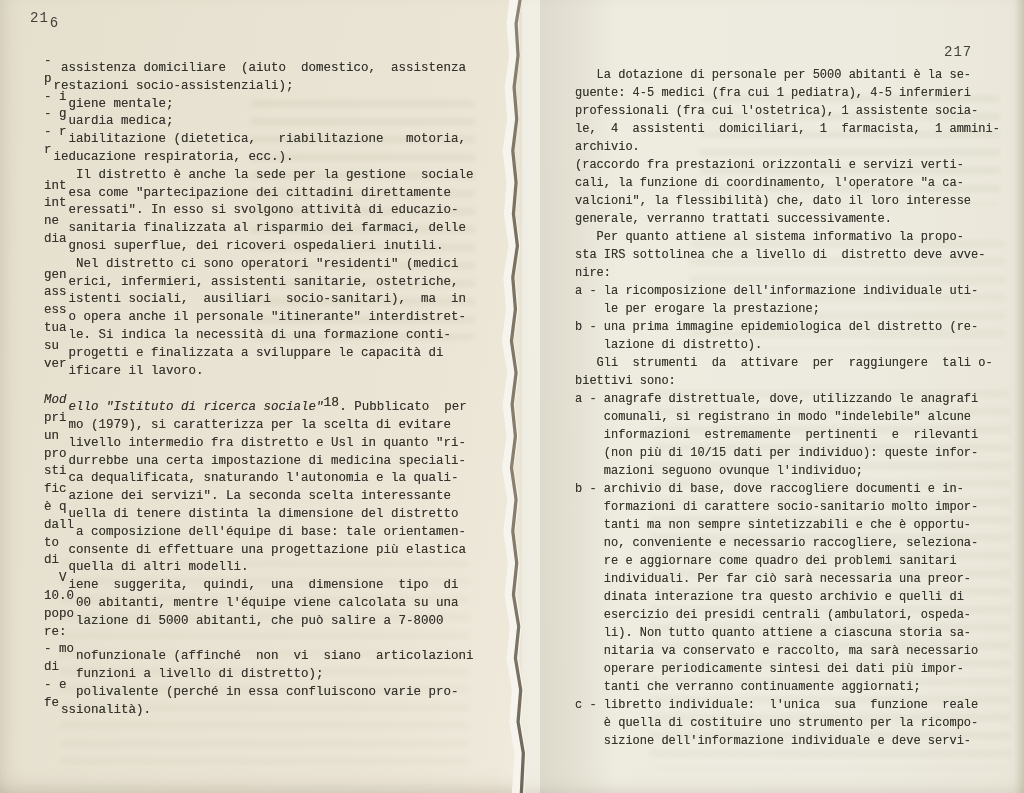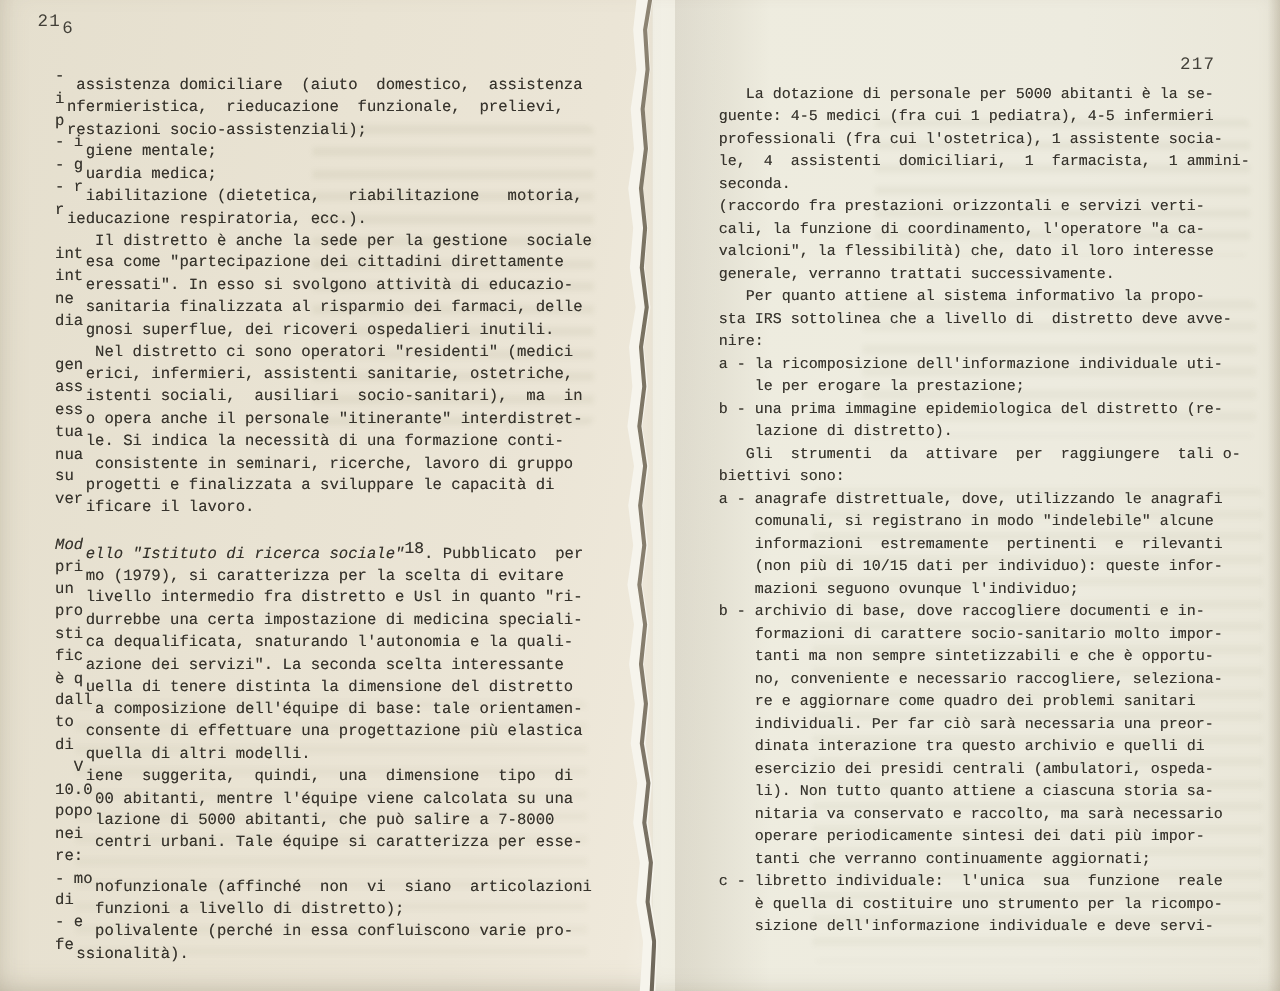--- a/index.html
+++ b/index.html
@@ -76,66 +76,63 @@
   <div class="tear">
     <div class="white"></div>
     <div class="dark"></div>
   </div>
 
   <div class="pageno" id="pn-left"><span>21</span><span class="sub">6</span></div>
   <div class="pageno" id="pn-right">217</div>
 
   <div class="textcol" id="left-text">
       <div class="line"><span class="pre">- </span><span>assistenza domiciliare  (aiuto  domestico,  assistenza</span></div>
-      <div class="line"><span class="pre">i</span><span>nfermieristica,  rieducazione  funzionale,  prelievi,</span></div>
       <div class="line"><span class="pre">p</span><span>restazioni socio-assistenziali);</span></div>
       <div class="line"><span class="pre">- i</span><span>giene mentale;</span></div>
       <div class="line"><span class="pre">- g</span><span>uardia medica;</span></div>
       <div class="line"><span class="pre">- r</span><span>iabilitazione (dietetica,   riabilitazione   motoria,</span></div>
       <div class="line"><span class="pre">r</span><span>ieducazione respiratoria, ecc.).</span></div>
       <div class="line"><span>    Il distretto è anche la sede per la gestione  sociale</span></div>
       <div class="line"><span class="pre">int</span><span>esa come "partecipazione dei cittadini direttamente</span></div>
       <div class="line"><span class="pre">int</span><span>eressati". In esso si svolgono attività di educazio-</span></div>
       <div class="line"><span class="pre">ne</span><span> sanitaria finalizzata al risparmio dei farmaci, delle</span></div>
       <div class="line"><span class="pre">dia</span><span>gnosi superflue, dei ricoveri ospedalieri inutili.</span></div>
       <div class="line"><span>    Nel distretto ci sono operatori "residenti" (medici</span></div>
       <div class="line"><span class="pre">gen</span><span>erici, infermieri, assistenti sanitarie, ostetriche,</span></div>
       <div class="line"><span class="pre">ass</span><span>istenti sociali,  ausiliari  socio-sanitari),  ma  in</span></div>
       <div class="line"><span class="pre">ess</span><span>o opera anche il personale "itinerante" interdistret-</span></div>
       <div class="line"><span class="pre">tua</span><span>le. Si indica la necessità di una formazione conti-</span></div>
-      <div class="line"><span class="pre">nua</span><span> consistente in seminari, ricerche, lavoro di gruppo</span></div>
       <div class="line"><span class="pre">su</span><span> progetti e finalizzata a sviluppare le capacità di</span></div>
       <div class="line"><span class="pre">ver</span><span>ificare il lavoro.</span></div>
       <div class="line"><span>&nbsp;</span></div>
       <div class="line"><span class="pre it">Mod</span><span class="it">ello "Istituto di ricerca sociale"</span><span class="sup">18</span><span>. Pubblicato  per</span></div>
       <div class="line"><span class="pre">pri</span><span>mo (1979), si caratterizza per la scelta di evitare</span></div>
       <div class="line"><span class="pre">un</span><span> livello intermedio fra distretto e Usl in quanto "ri-</span></div>
       <div class="line"><span class="pre">pro</span><span>durrebbe una certa impostazione di medicina speciali-</span></div>
       <div class="line"><span class="pre">sti</span><span>ca dequalificata, snaturando l'autonomia e la quali-</span></div>
       <div class="line"><span class="pre">fic</span><span>azione dei servizi". La seconda scelta interessante</span></div>
       <div class="line"><span class="pre">è q</span><span>uella di tenere distinta la dimensione del distretto</span></div>
       <div class="line"><span class="pre">dall</span><span>a composizione dell'équipe di base: tale orientamen-</span></div>
       <div class="line"><span class="pre">to</span><span> consente di effettuare una progettazione più elastica</span></div>
       <div class="line"><span class="pre">di</span><span> quella di altri modelli.</span></div>
       <div class="line"><span class="pre">  V</span><span>iene  suggerita,  quindi,  una  dimensione  tipo  di</span></div>
       <div class="line"><span class="pre">10.0</span><span>00 abitanti, mentre l'équipe viene calcolata su una</span></div>
       <div class="line"><span class="pre">popo</span><span>lazione di 5000 abitanti, che può salire a 7-8000</span></div>
-      <div class="line"><span class="pre">nei</span><span> centri urbani. Tale équipe si caratterizza per esse-</span></div>
       <div class="line"><span class="pre">re:</span><span>&nbsp;</span></div>
       <div class="line"><span class="pre">- mo</span><span>nofunzionale (affinché  non  vi  siano  articolazioni</span></div>
       <div class="line"><span class="pre">di</span><span>  funzioni a livello di distretto);</span></div>
       <div class="line"><span class="pre">- e </span><span>polivalente (perché in essa confluiscono varie pro-</span></div>
       <div class="line"><span class="pre">fe</span><span>ssionalità).</span></div>
     </div>
   <div class="textcol" id="right-text">
       <div class="line"><span>   La dotazione di personale per 5000 abitanti è la se-</span></div>
       <div class="line"><span>guente: 4-5 medici (fra cui 1 pediatra), 4-5 infermieri</span></div>
       <div class="line"><span>professionali (fra cui l'ostetrica), 1 assistente socia-</span></div>
       <div class="line"><span>le,  4  assistenti  domiciliari,  1  farmacista,  1 ammini-</span></div>
-      <div class="line"><span>seconda.</span></div>
+      <div class="line"><span>archivio.</span></div>
       <div class="line"><span>(raccordo fra prestazioni orizzontali e servizi verti-</span></div>
       <div class="line"><span>cali, la funzione di coordinamento, l'operatore "a ca-</span></div>
       <div class="line"><span>valcioni", la flessibilità) che, dato il loro interesse</span></div>
       <div class="line"><span>generale, verranno trattati successivamente.</span></div>
       <div class="line"><span>   Per quanto attiene al sistema informativo la propo-</span></div>
       <div class="line"><span>sta IRS sottolinea che a livello di  distretto deve avve-</span></div>
       <div class="line"><span>nire:</span></div>
       <div class="line"><span>a - la ricomposizione dell'informazione individuale uti-</span></div>
       <div class="line"><span>    le per erogare la prestazione;</span></div>
       <div class="line"><span>b - una prima immagine epidemiologica del distretto (re-</span></div>

